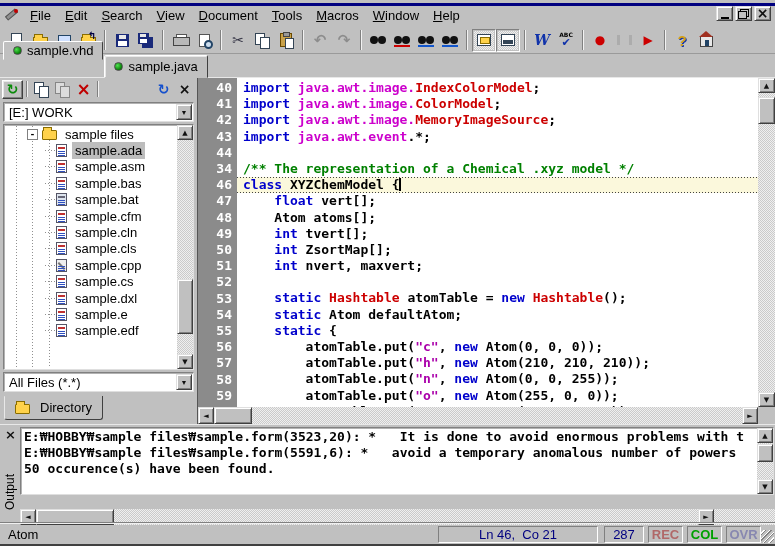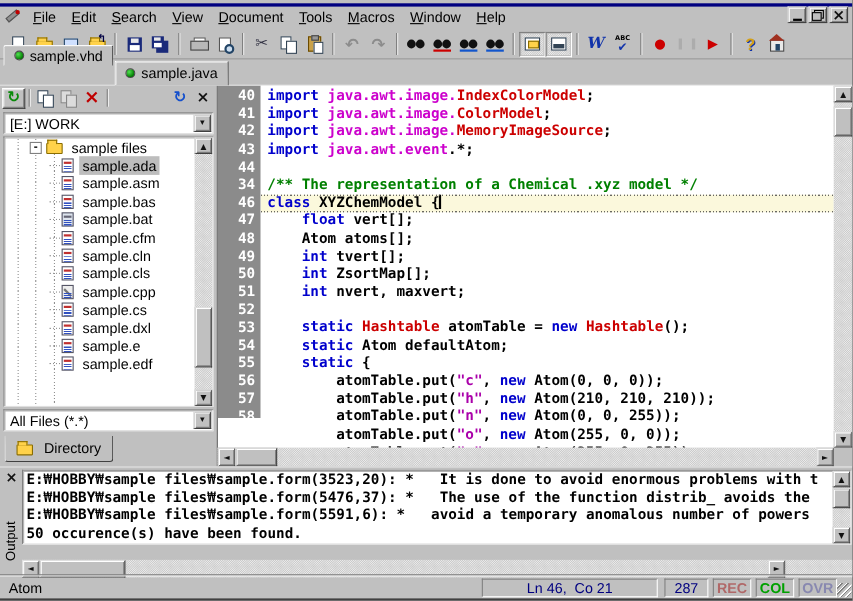--- a/index.html
+++ b/index.html
@@ -165,21 +165,21 @@
           background:#c0c0c0; border:1px solid; border-color:#dfdfdf #404040 #404040 #dfdfdf; box-shadow:inset 1px 1px 0 #fff,inset -1px -1px 0 #808080; }
   .sarr::before { font-size:7px; color:#111; font-family:"DejaVu Sans",sans-serif; }
   .sarr.up { top:0; } .sarr.up::before { content:"▲"; }
   .sarr.down { bottom:0; } .sarr.down::before { content:"▼"; }
   .sthumb { position:absolute; left:0; width:16px; background:#c0c0c0; border:1px solid; border-color:#dfdfdf #404040 #404040 #dfdfdf;
             box-shadow:inset 1px 1px 0 #fff,inset -1px -1px 0 #808080; }
   .tree-vscroll .sthumb { top:154px; height:55px; }
 
   
   .editor { flex:1; position:relative; background:#fff; border-left:1px solid #555; }
-  .gutter { position:absolute; left:0; top:0; width:39px; height:302px; background:var(--c-gutter_bg,#8b8b8b);
+  .gutter { position:absolute; left:0; top:0; width:39px; height:354px; background:var(--c-gutter_bg,#8b8b8b);
             color:var(--c-gutter_text,#fff); font:bold 13px "DejaVu Sans Mono",monospace; line-height:16.2px;
             text-align:right; padding:2px 5px 0 0; overflow:hidden; }
   .code-view { position:absolute; left:39px; top:0; right:17px; height:329px; overflow:hidden;
                font:bold 13px "DejaVu Sans Mono","DejaVu Sans",monospace; line-height:16.2px; padding-top:2px; background:#fff; }
   .code-line { white-space:pre; height:16.2px; padding-left:6px; position:relative; }
   .code-line.current { background:var(--c-current_line_bg,#fbf8dc); }
   .code-line.current::before, .code-line.current::after { content:""; position:absolute; left:0; right:0; height:1px;
        background:repeating-linear-gradient(to right,#444 0 1px,transparent 1px 3px); }
   .code-line.current::before { top:0; } .code-line.current::after { bottom:0; }
   .tk-k { color:var(--c-keyword,#0000cc); } .tk-p { color:var(--c-package,#cc00cc); }
@@ -541,21 +541,20 @@
       <div class="scroll-corner"></div>
     </div>
   </div>
 
   <div class="output">
     <span class="out-close">×</span>
     <span class="out-label">Output</span>
     <div class="out-box">
       <div class="out-lines" id="out-lines">
           <div class="out-line">E:₩HOBBY₩sample files₩sample.form(3523,20): *   It is done to avoid enormous problems with t</div>
-          <div class="out-line">E:₩HOBBY₩sample files₩sample.form(5476,37): *   The use of the function distrib_ avoids the</div>
           <div class="out-line">E:₩HOBBY₩sample files₩sample.form(5591,6): *   avoid a temporary anomalous number of powers</div>
           <div class="out-line">50 occurence(s) have been found.</div>
         </div>
       <div class="out-vscroll">
         <div class="vs-track checker"></div>
         <span class="sarr up"></span>
         <div class="sthumb"></div>
         <span class="sarr down"></span>
       </div>
     </div>

